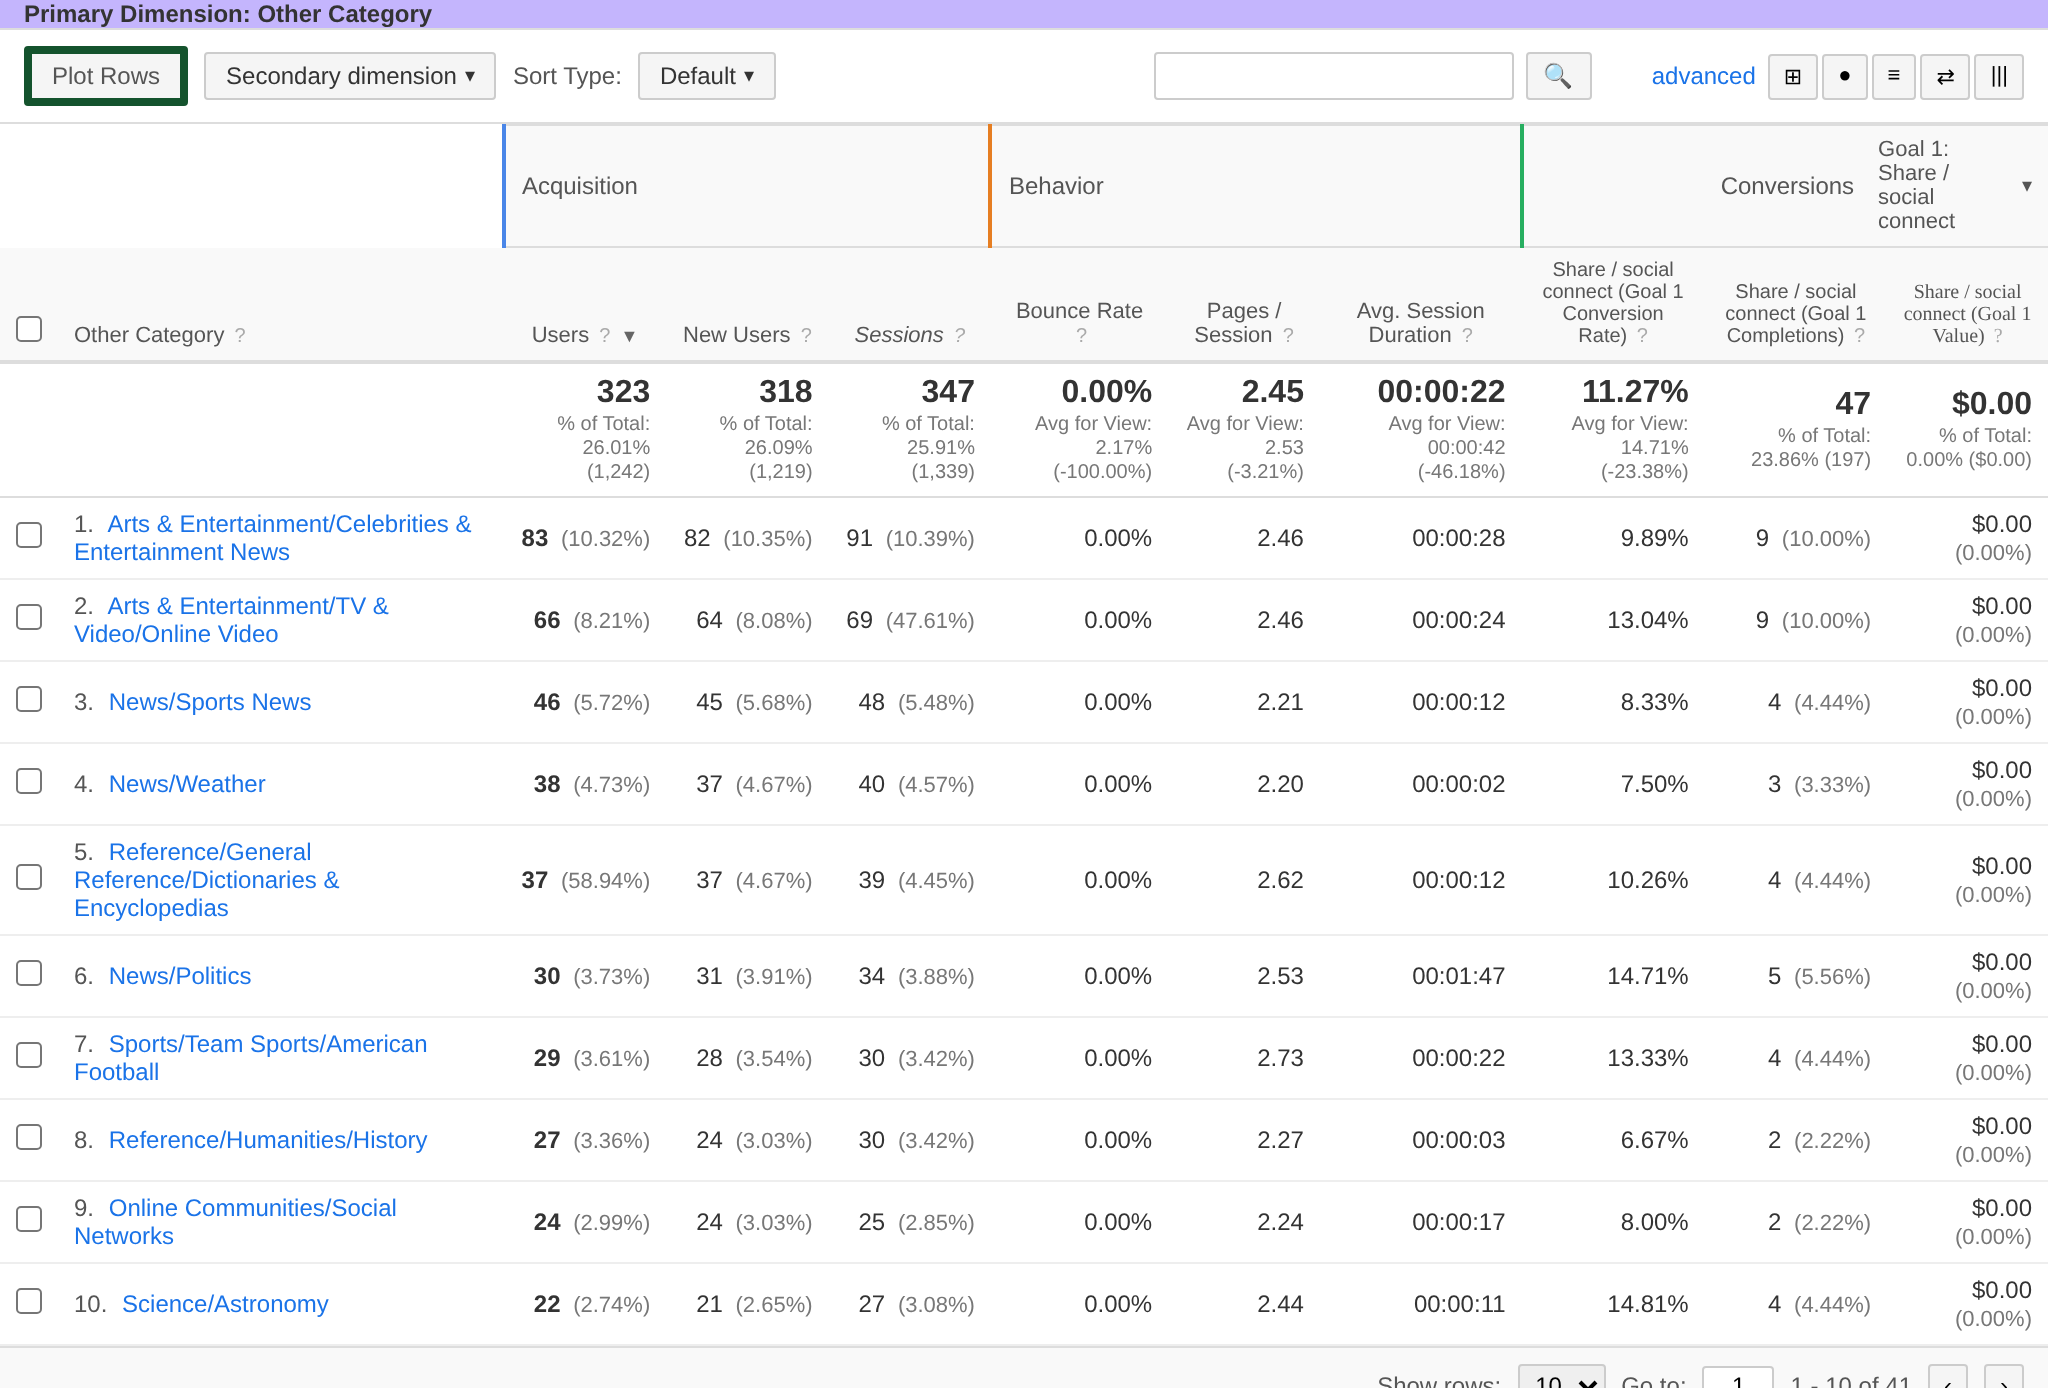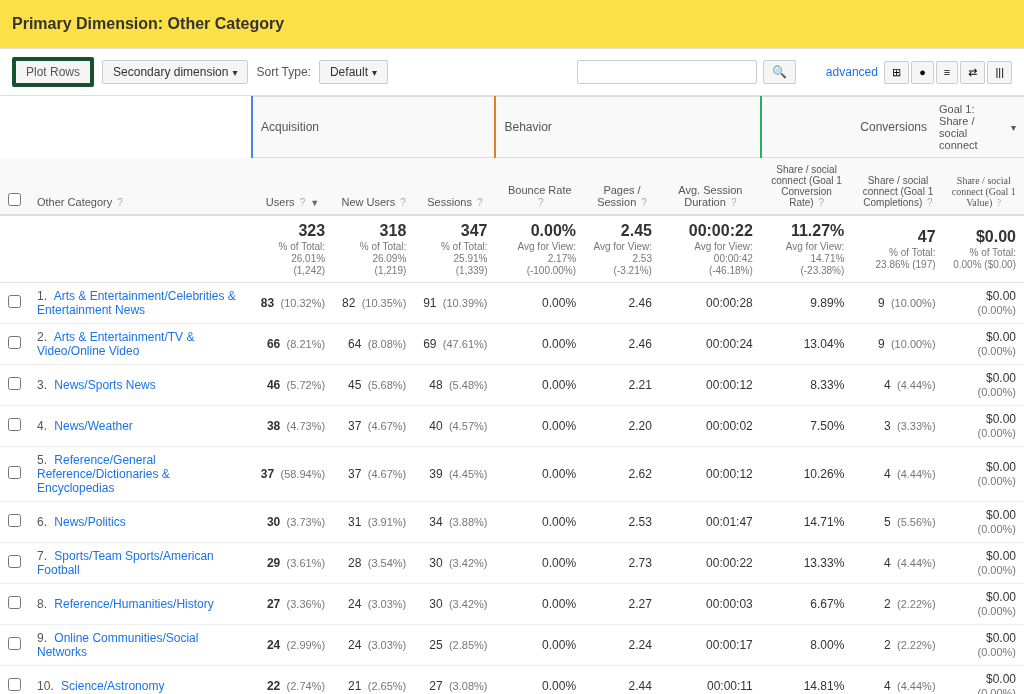--- a/index.html
+++ b/index.html
@@ -1,22 +1,22 @@
 <!DOCTYPE html>
 <html><head>
   <meta charset="utf-8">
   <style>
     * { box-sizing: border-box; margin: 0; padding: 0; }
     body { font-family: Arial, sans-serif; font-size: 12px; color: #333; background: #fff; }
 
     .top-bar {
-      background: #fde047;
+      background: #c4b5fd;
       border-bottom: 1px solid #ddd;
-      padding: 15px 12px;
-      font-size: 16px;
+      padding: 0 12px;
+      font-size: 12px;
       color: #555;
     }
     .top-bar span { font-weight: bold; color: #333; }
 
     .toolbar {
       padding: 8px 12px;
       display: flex;
       align-items: center;
       gap: 8px;
       border-bottom: 1px solid #ddd;
@@ -277,21 +277,21 @@
         </th>
         <th style="cursor:pointer;">
           <span>Users</span>
           <span class="col-hint">?</span>
           <span class="sort-indicator">▼</span>
         </th>
         <th style="cursor:pointer;">
           <span>New Users</span>
           <span class="col-hint">?</span>
         </th>
-        <th style="cursor:pointer;">
+        <th style="cursor:pointer;font-style:italic;">
           <span>Sessions</span>
           <span class="col-hint">?</span>
         </th>
         <th style="cursor:pointer;">
           <span>Bounce Rate</span>
           <span class="col-hint">?</span>
         </th>
         <th style="cursor:pointer;">
           <span>Pages / Session</span>
           <span class="col-hint">?</span>

